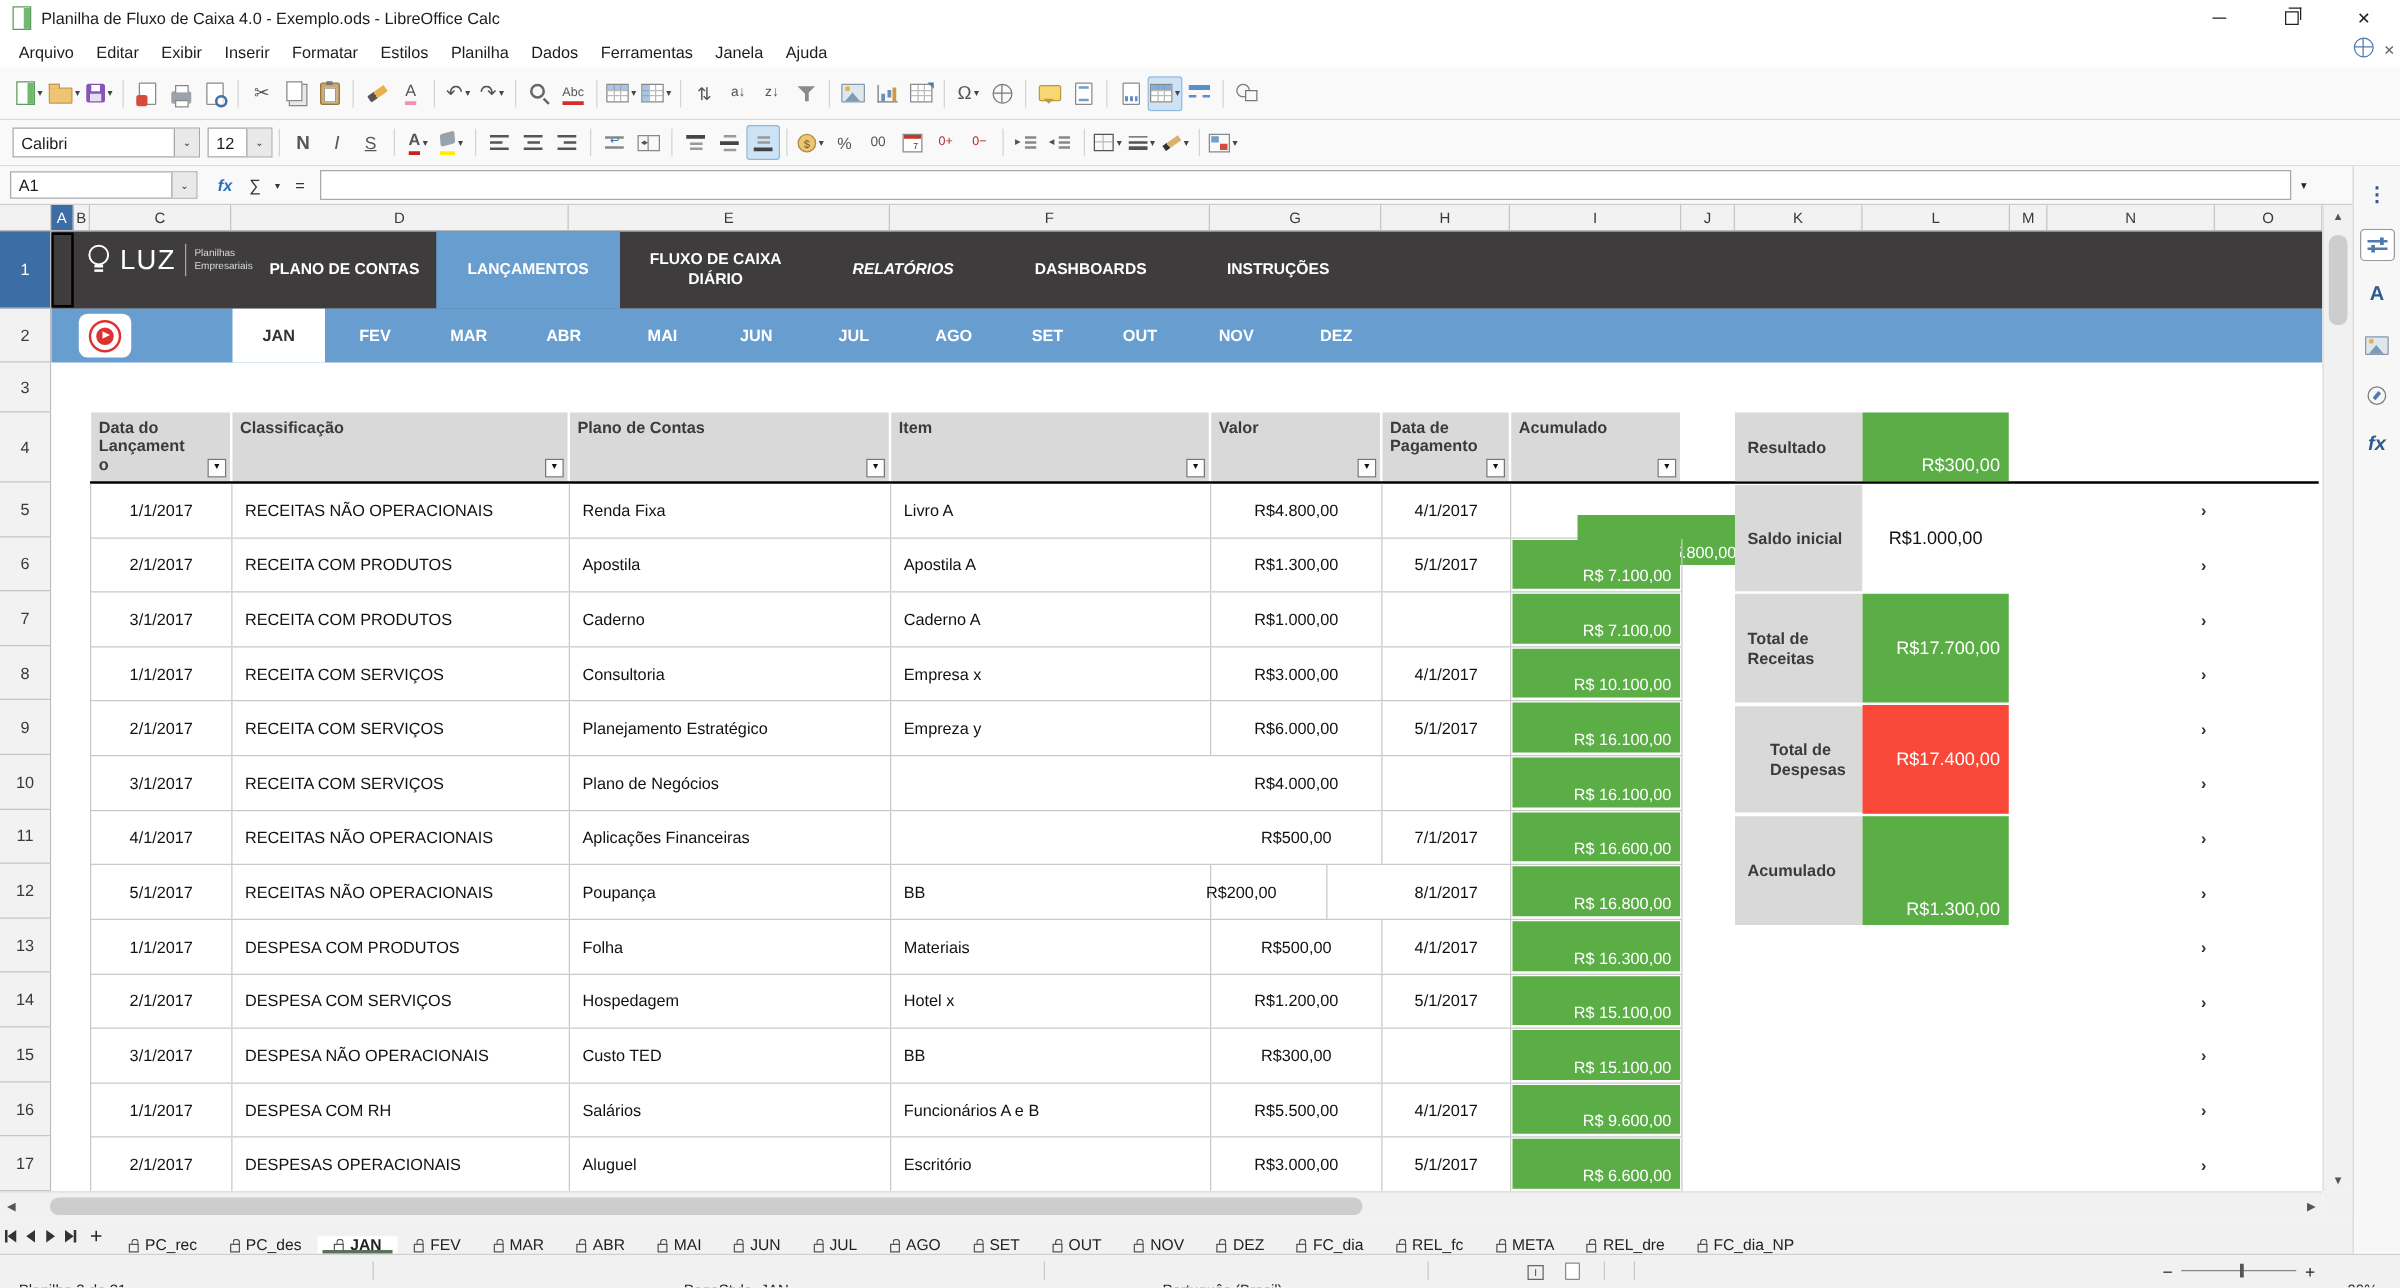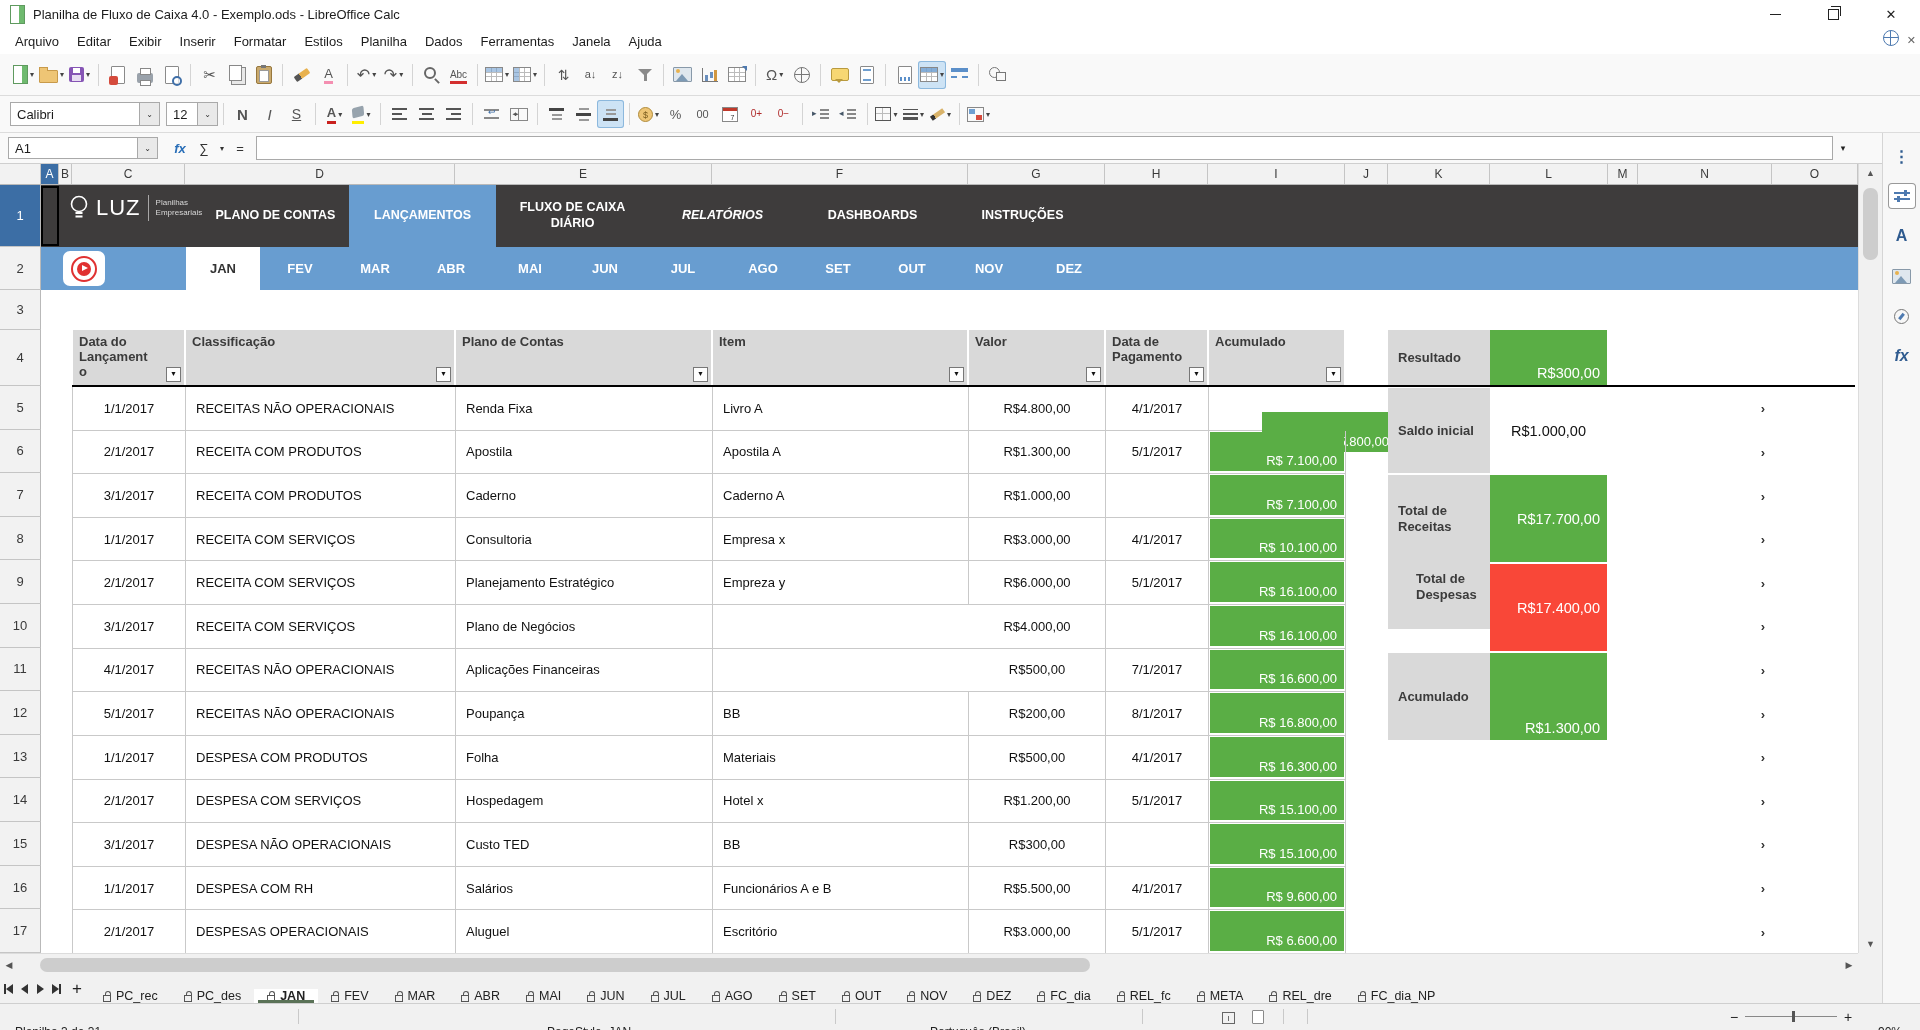--- a/index.html
+++ b/index.html
@@ -643,21 +643,21 @@
           <div class="tcell " style="left: 1136px; width: 137px;">
             <div class="acumbox" style="background: rgb(90, 174, 69);">R$ 16.600,00</div>
           </div>
         </div>
         <div class="ovf-arrow" style="top: 463.69px; height: 43.615px;">›</div>
         <div class="trow" style="top: 507.305px; height: 43.615px;">
           <div class="tcell c" style="left: 0px; width: 113px; border-left: none;">5/1/2017</div>
           <div class="tcell l" style="left: 113px; width: 270px;">RECEITAS NÃO OPERACIONAIS</div>
           <div class="tcell l" style="left: 383px; width: 257px;">Poupança</div>
           <div class="tcell l" style="left: 640px; width: 256px;">BB</div>
-          <div class="tcell c" style="left: 896px; width: 137px;">R$200,00</div>
+          <div class="tcell c" style="left: 852px; width: 137px;">R$200,00</div>
           <div class="tcell c" style="left: 1033px; width: 103px;">8/1/2017</div>
           <div class="tcell " style="left: 1136px; width: 137px;">
             <div class="acumbox" style="background: rgb(90, 174, 69);">R$ 16.800,00</div>
           </div>
         </div>
         <div class="ovf-arrow" style="top: 507.305px; height: 43.615px;">›</div>
         <div class="trow" style="top: 550.92px; height: 43.615px;">
           <div class="tcell c" style="left: 0px; width: 113px; border-left: none;">1/1/2017</div>
           <div class="tcell l" style="left: 113px; width: 270px;">DESPESA COM PRODUTOS</div>
           <div class="tcell l" style="left: 383px; width: 257px;">Folha</div>
@@ -724,21 +724,21 @@
         </div>
         <div class="sum-value" style="top: 145px; height: 55px; background: rgb(90, 174, 69); color: rgb(255, 255, 255); align-items: flex-end; padding-bottom: 4px;">R$300,00</div>
         <div class="sum-label" style="top: 203px; height: 85px;">
           <span style="width: 78px;">Saldo inicial</span>
         </div>
         <div class="sum-value" style="top: 203px; height: 85px; background: rgb(255, 255, 255); color: rgb(17, 17, 17); align-items: center; justify-content: center; padding-right: 0px;">R$1.000,00</div>
         <div class="sum-label" style="top: 290px; height: 87px;">
           <span style="width: 78px;">Total de Receitas</span>
         </div>
         <div class="sum-value" style="top: 290px; height: 87px; background: rgb(90, 174, 69); color: rgb(255, 255, 255); align-items: center;">R$17.700,00</div>
-        <div class="sum-label" style="top: 359px; height: 85px; padding-left: 28px;">
+        <div class="sum-label" style="top: 380px; height: 85px; padding-left: 28px;">
           <span style="width: 78px;">Total de Despesas</span>
         </div>
         <div class="sum-value" style="top: 379px; height: 87px; background: rgb(249, 71, 56); color: rgb(255, 255, 255); align-items: center;">R$17.400,00</div>
         <div class="sum-label" style="top: 468px; height: 87px;">
           <span style="width: 78px;">Acumulado</span>
         </div>
         <div class="sum-value" style="top: 468px; height: 87px; background: rgb(90, 174, 69); color: rgb(255, 255, 255); align-items: flex-end; padding-bottom: 4px;">R$1.300,00</div>
       </div>
   </div>
 

